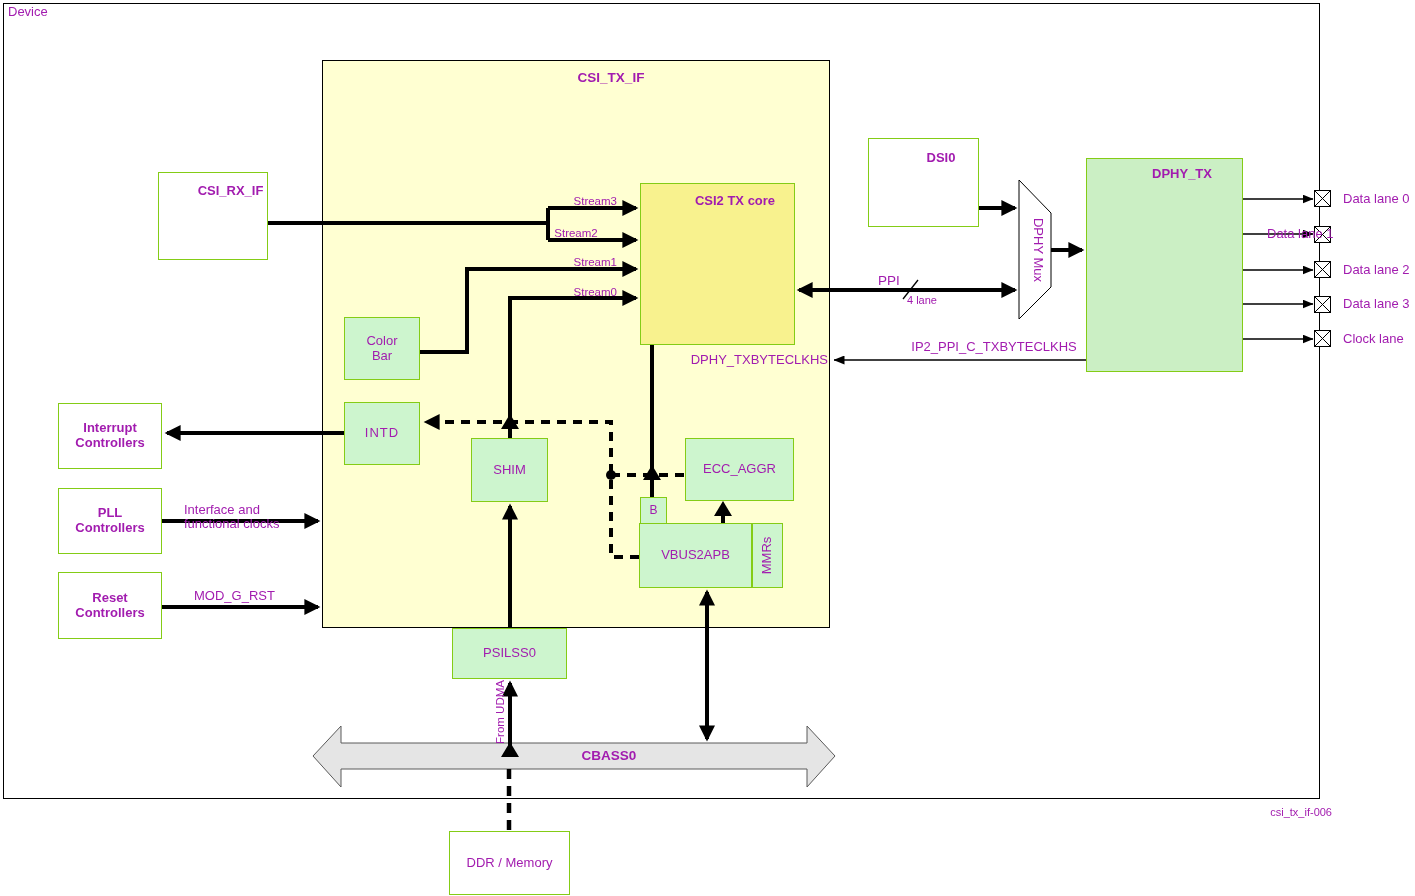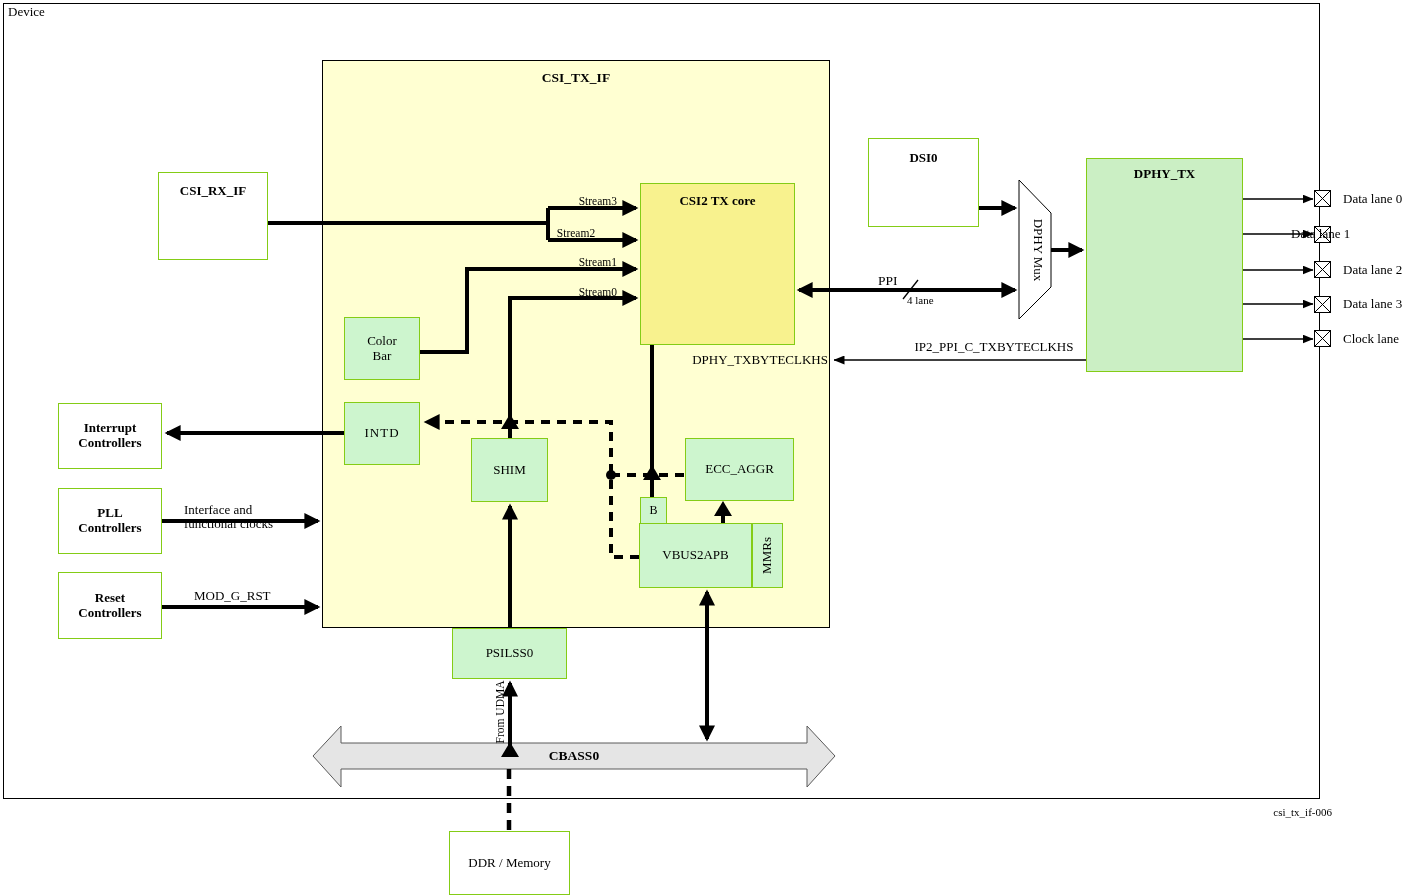--- a/index.html
+++ b/index.html
@@ -1,23 +1,23 @@
 <!DOCTYPE html>
 <html><head>
 <meta charset="utf-8">
 <style>
   html,body{margin:0;padding:0;background:#fff;}
   .canvas{position:relative;width:1415px;height:896px;background:#fff;overflow:hidden;
-          font-family:Liberation Serif, serif;color:#000000;}
+          font-family:Liberation Sans, sans-serif;color:#a21caf;}
   .abs{position:absolute;}
   .box{position:absolute;border:1px solid #84cc16;background:#fff;box-sizing:border-box;
        display:flex;align-items:center;justify-content:center;text-align:center;
        font-size:13px;line-height:1.15;}
   .box.toplabel{align-items:flex-start;}
-  .b{font-weight:bold;}
+  .b{font-weight:bold;padding-left:35px;}
   .lbl{position:absolute;font-size:13px;line-height:1.1;white-space:nowrap;}
   .lbl.wrap{white-space:normal;}
   .sm{font-size:11.5px;}
   .xs{font-size:11px;}
   .wires{position:absolute;left:0;top:0;z-index:2;}
   .layer1{z-index:1;}
   .layer3{z-index:3;}
   .layer4{z-index:4;}
   .rot-cw{transform:rotate(90deg);}
   .rot-ccw{transform:rotate(-90deg);}
@@ -169,21 +169,21 @@
   </div>
   <div class="abs layer3" style="left:1314px;top:330px;">
     <svg width="17" height="17">
         <rect x="0.5" y="0.5" width="16" height="16" fill="#fff" stroke="#000"></rect>
         <line x1="0.5" y1="0.5" x2="16.5" y2="16.5" stroke="#000"></line>
         <line x1="16.5" y1="0.5" x2="0.5" y2="16.5" stroke="#000"></line>
       </svg>
   </div>
 
   <div class="lbl layer4" style="left:1343px;top:192px;">Data lane 0</div>
-  <div class="lbl layer4" style="left:1267px;top:227px;margin-left:24px;">Data lane 1</div>
+  <div class="lbl layer4" style="left:1267px;top:227px;">Data lane 1</div>
   <div class="lbl layer4" style="left:1343px;top:263px;">Data lane 2</div>
   <div class="lbl layer4" style="left:1343px;top:297px;">Data lane 3</div>
   <div class="lbl layer4" style="left:1343px;top:332px;">Clock lane</div>
 
   <div class="lbl sm layer4" style="left:535px;top:195px;width:82px;text-align:right;">Stream3</div>
   <div class="lbl sm layer4" style="left:535px;top:227px;width:82px;text-align:center;">Stream2</div>
   <div class="lbl sm layer4" style="left:535px;top:256px;width:82px;text-align:right;">Stream1</div>
   <div class="lbl sm layer4" style="left:535px;top:286px;width:82px;text-align:right;">Stream0</div>
 
   <div class="lbl layer4" style="left:878px;top:274px;font-size:13.5px;">PPI</div>

